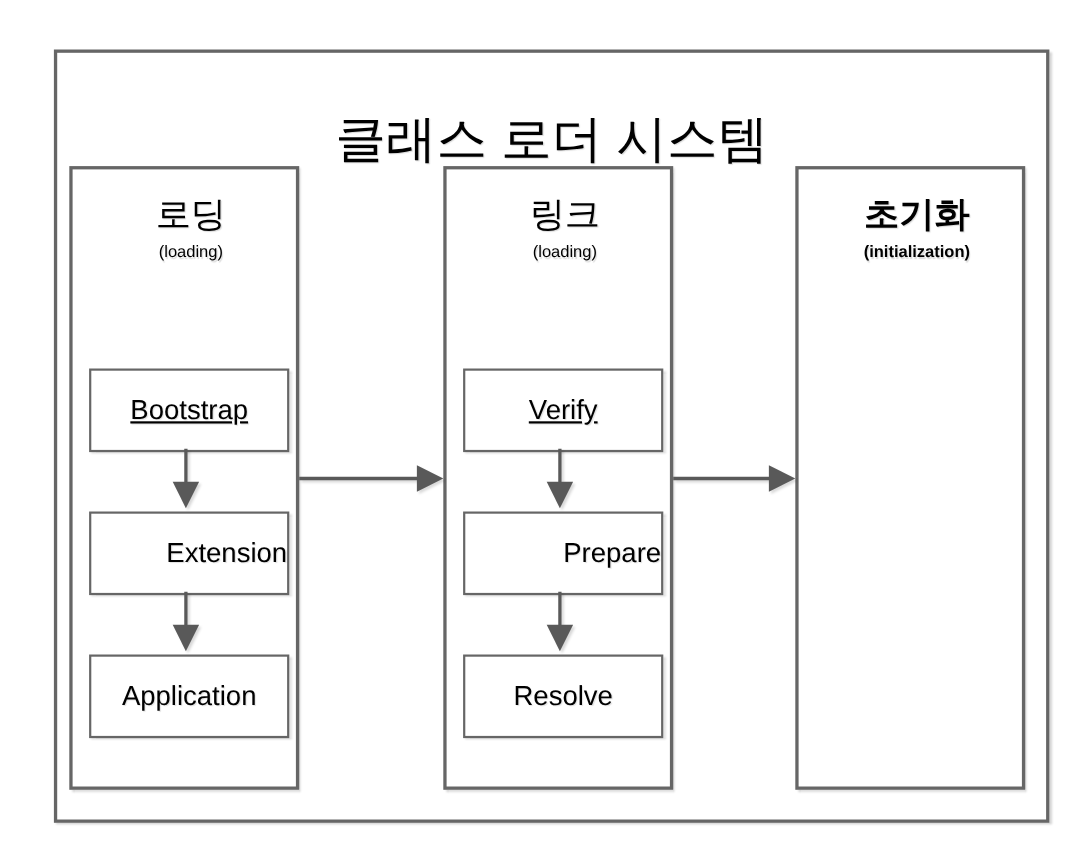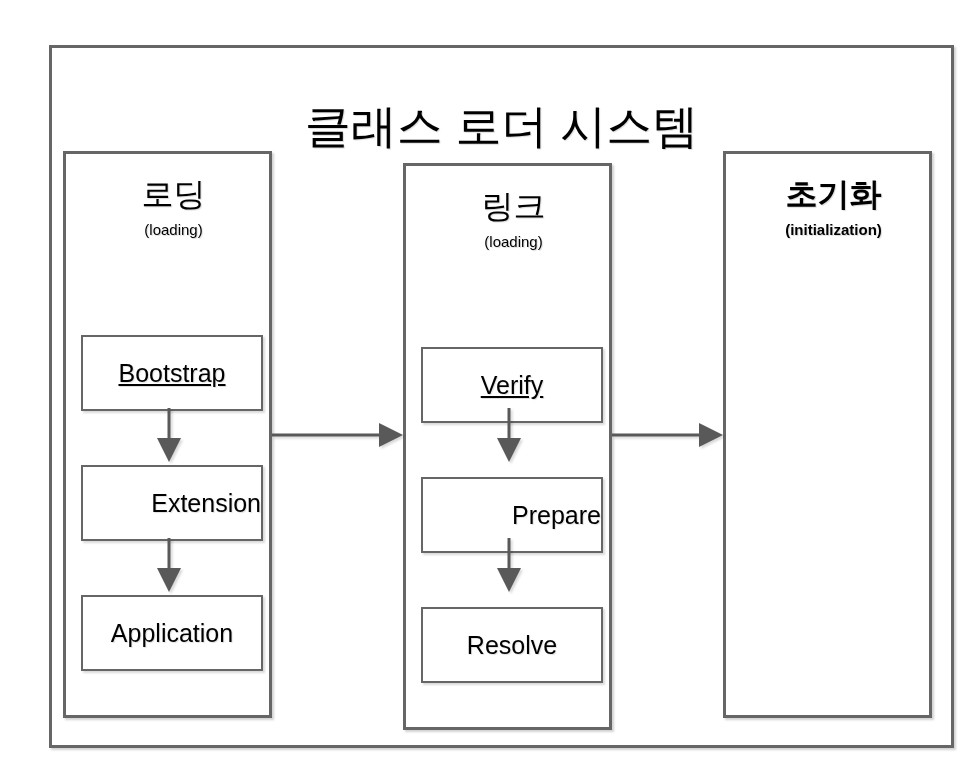--- a/index.html
+++ b/index.html
@@ -35,21 +35,21 @@
 
   .column {
     position: absolute;
     top: 151px;
     width: 209px; height: 567px;
     border: 3px solid #666666;
     background: #ffffff;
     box-shadow: 2px 2px 2px rgba(0,0,0,0.18);
   }
   .col-loading  { left: 63px; }
-  .col-linking  { left: 403px; margin-top: 12px; }
+  .col-linking  { left: 403px; }
   .col-init     { left: 723px; font-weight: bold; }
 
   .col-header {
     padding-top: 20px;
     text-align: center;
     text-shadow: 1px 1px 1px rgba(0,0,0,0.15);
     padding-left: 12px;
   }
   .col-header .ko { font-size: 32px; line-height: 40px; }
   .col-header .en { font-size: 15px; line-height: 32px; }

